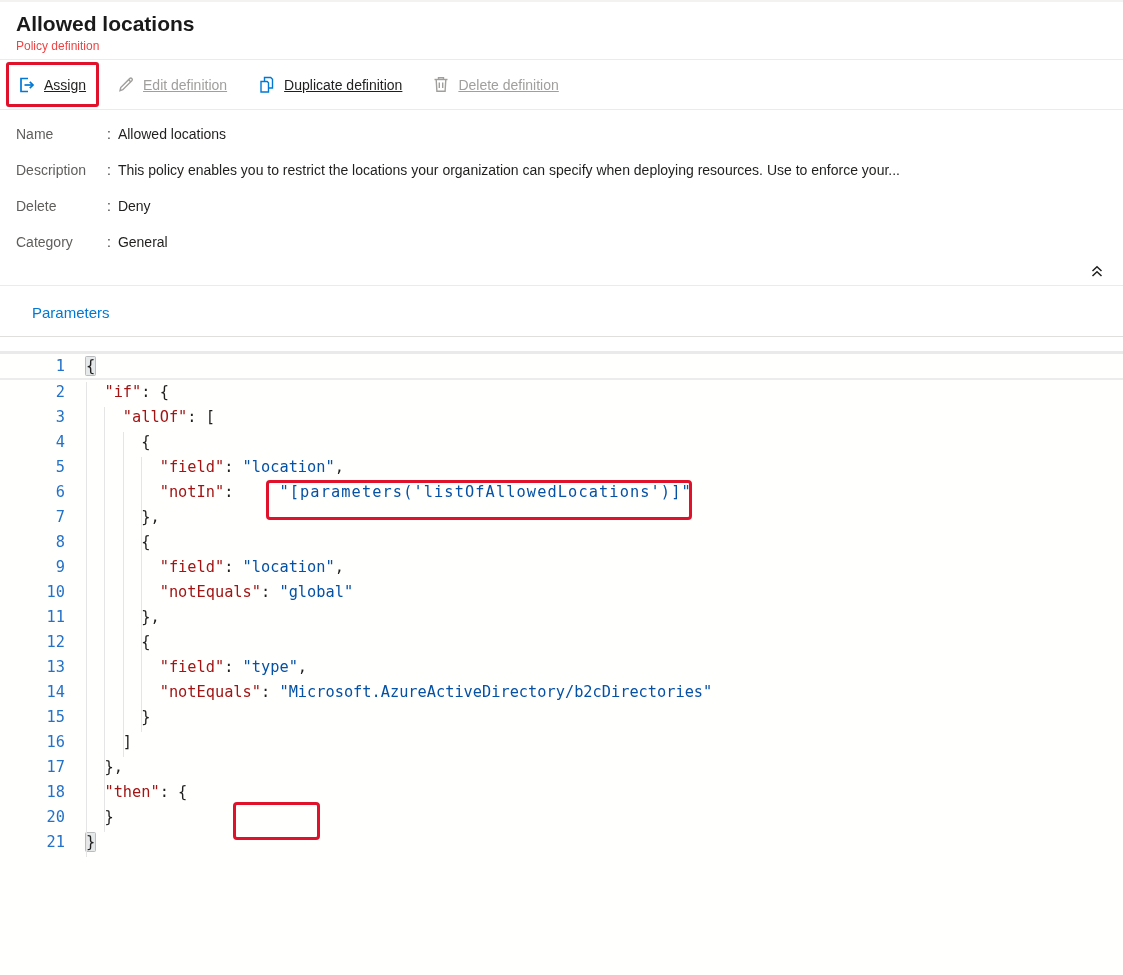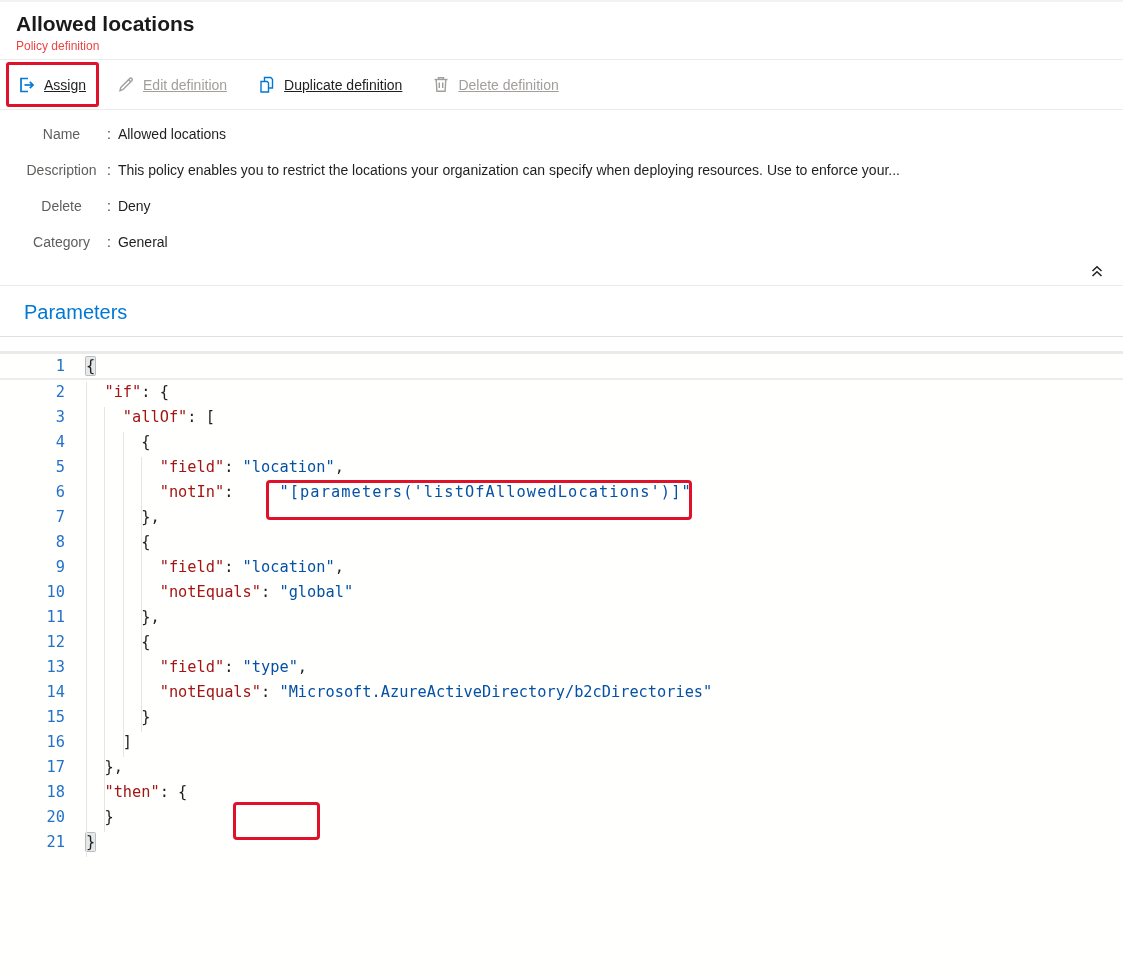--- a/index.html
+++ b/index.html
@@ -26,41 +26,41 @@
   .tb:last-child { margin-left:44px; }
   .tb.disabled { color:#a19f9d; cursor:default; }
   .tb svg { display:block; }
   .ring {
     position:absolute; left:6px; top:2px; width:93px; height:45px;
     border:3px solid #e0112b; border-radius:3px; pointer-events:none;
   }
 
   
   .props { padding:6px 16px 0 16px; font-size:14px; }
-  .prow { height:36px; display:flex; align-items:center; white-space:nowrap;text-align:center; }
+  .prow { height:36px; display:flex; align-items:center; white-space:nowrap; }
   .plabel { width:91px; flex:none; color:#605e5c; }
   .pcolon { color:#444; }
   .pvalue { margin-left:7px; color:#201f1e; }
 
   .collapse-row { height:25px; display:flex; justify-content:flex-end; align-items:center; padding-right:16px; }
   .collapse-btn { background:none; border:none; padding:2px; cursor:pointer; display:flex; }
 
   
   .tabs { height:50px; display:flex; align-items:stretch; padding-left:14px; }
   .tab-active {
     margin-top:6px; margin-bottom:3px; padding:0 17px; display:flex; align-items:center;
     border:1px dashed #29a8e0; background:#fff; position:relative;
     font-size:15px; color:#1a1a1a; cursor:pointer;
   }
   .tab-active::after {
     content:""; position:absolute; left:-1px; right:-1px; bottom:-3px; height:3px; background:#161616;
   }
   .tab-inactive {
-    background:none; border:none; margin-left:4px; align-self:center; padding-top:4px;
-    font-family:"Liberation Sans",sans-serif; font-size:20px; color:#0078d4; cursor:pointer;
+    background:none; border:none; margin-left:12px; align-self:center; padding-top:4px;
+    font-family:"Liberation Sans",sans-serif; font-size:15px; color:#0078d4; cursor:pointer;
   }
 
   
   .editor {
     position:relative; margin-top:14px; border-top:3px solid #eaeaea; padding-top:1px;
     min-height:624px; background:#fffffe;
     font-family:"DejaVu Sans Mono","Liberation Mono",monospace; font-size:15.3px;
   }
   .cl { display:flex; height:25px; line-height:25px; white-space:pre; }
   .cl.cur { border-bottom:2px solid #ececec; line-height:22px; }

